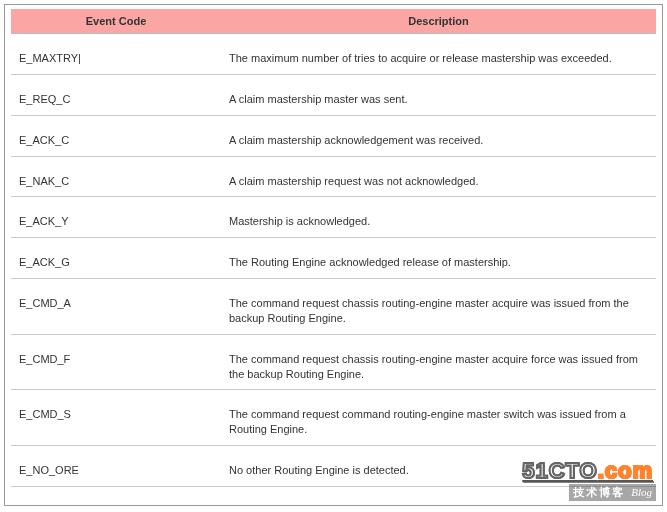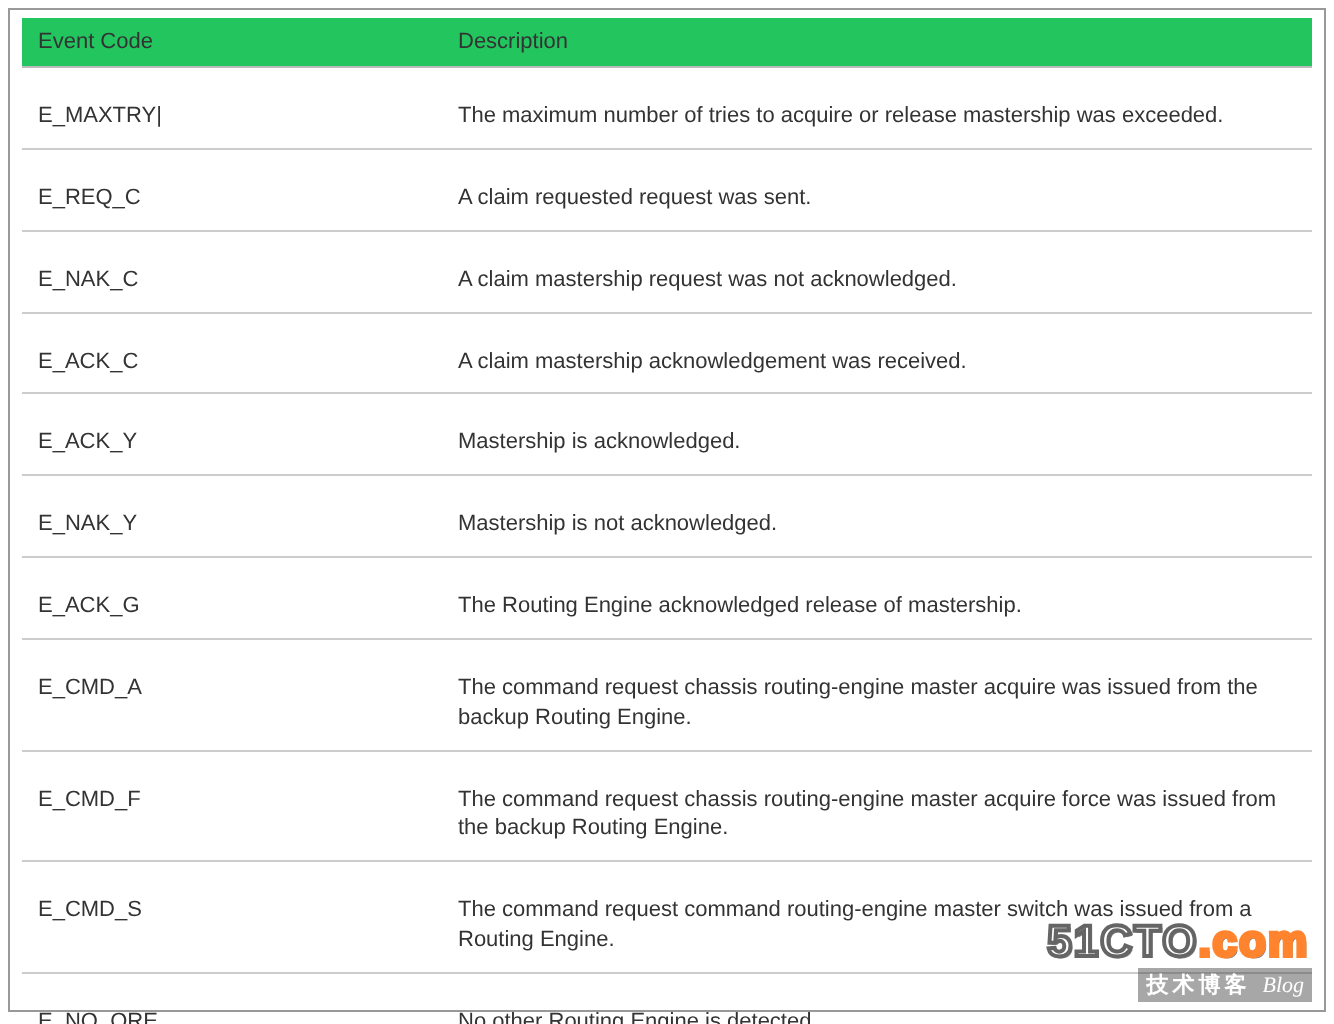--- a/index.html
+++ b/index.html
@@ -19,23 +19,23 @@
     padding: 4px 6px 6px 6px;
     height: 502px;
     position: relative;
   }
   table {
     width: 100%;
     border-collapse: collapse;
     table-layout: fixed;
   }
   thead th {
-    background: #22c55e;
-    font-weight: normal;
-    text-align: left;
+    background: #fca5a5;
+    font-weight: bold;
+    text-align: center;
     padding: 6px 8px;
     font-size: 11px;
     border-bottom: 1px solid #bbb;
     color: #333;
   }
   thead th.code-col { width: 210px; }
   tbody td {
     padding: 17px 8px 8px 8px;
     border-bottom: 1px solid #ccc;
     vertical-align: top;
@@ -44,24 +44,25 @@
     color: #333;
   }
   td.code {
     font-family: Arial, Helvetica, sans-serif;
     white-space: nowrap;
   }
   .watermark {
     position: absolute;
     right: 6px;
     bottom: 4px;
-    text-align: center;
+    text-align: left;
     pointer-events: none;
     user-select: none;
     opacity: 0.82;
+    text-decoration: underline;
   }
   .wm-main {
     font-family: Arial, Helvetica, sans-serif;
     font-weight: 900;
     font-size: 22px;
     letter-spacing: 1px;
     color: #fff;
     -webkit-text-stroke: 2px #444;
     text-shadow: 1px 1px 0 #666;
     line-height: 1;
@@ -97,37 +98,33 @@
         <th>Description</th>
       </tr>
     </thead>
     <tbody id="rows-body">
         <tr>
           <td class="code">E_MAXTRY|</td>
           <td>The maximum number of tries to acquire or release mastership was exceeded.</td>
         </tr>
         <tr>
           <td class="code">E_REQ_C</td>
-          <td>A claim requested request was sent.</td>
+          <td>A claim mastership master was sent.</td>
+        </tr>
+        <tr>
+          <td class="code">E_ACK_C</td>
+          <td>A claim mastership acknowledgement was received.</td>
         </tr>
         <tr>
           <td class="code">E_NAK_C</td>
           <td>A claim mastership request was not acknowledged.</td>
         </tr>
         <tr>
-          <td class="code">E_ACK_C</td>
-          <td>A claim mastership acknowledgement was received.</td>
-        </tr>
-        <tr>
           <td class="code">E_ACK_Y</td>
           <td>Mastership is acknowledged.</td>
-        </tr>
-        <tr>
-          <td class="code">E_NAK_Y</td>
-          <td>Mastership is not acknowledged.</td>
         </tr>
         <tr>
           <td class="code">E_ACK_G</td>
           <td>The Routing Engine acknowledged release of mastership.</td>
         </tr>
         <tr>
           <td class="code">E_CMD_A</td>
           <td>The command request chassis routing-engine master acquire was issued from the backup Routing Engine.</td>
         </tr>
         <tr>

